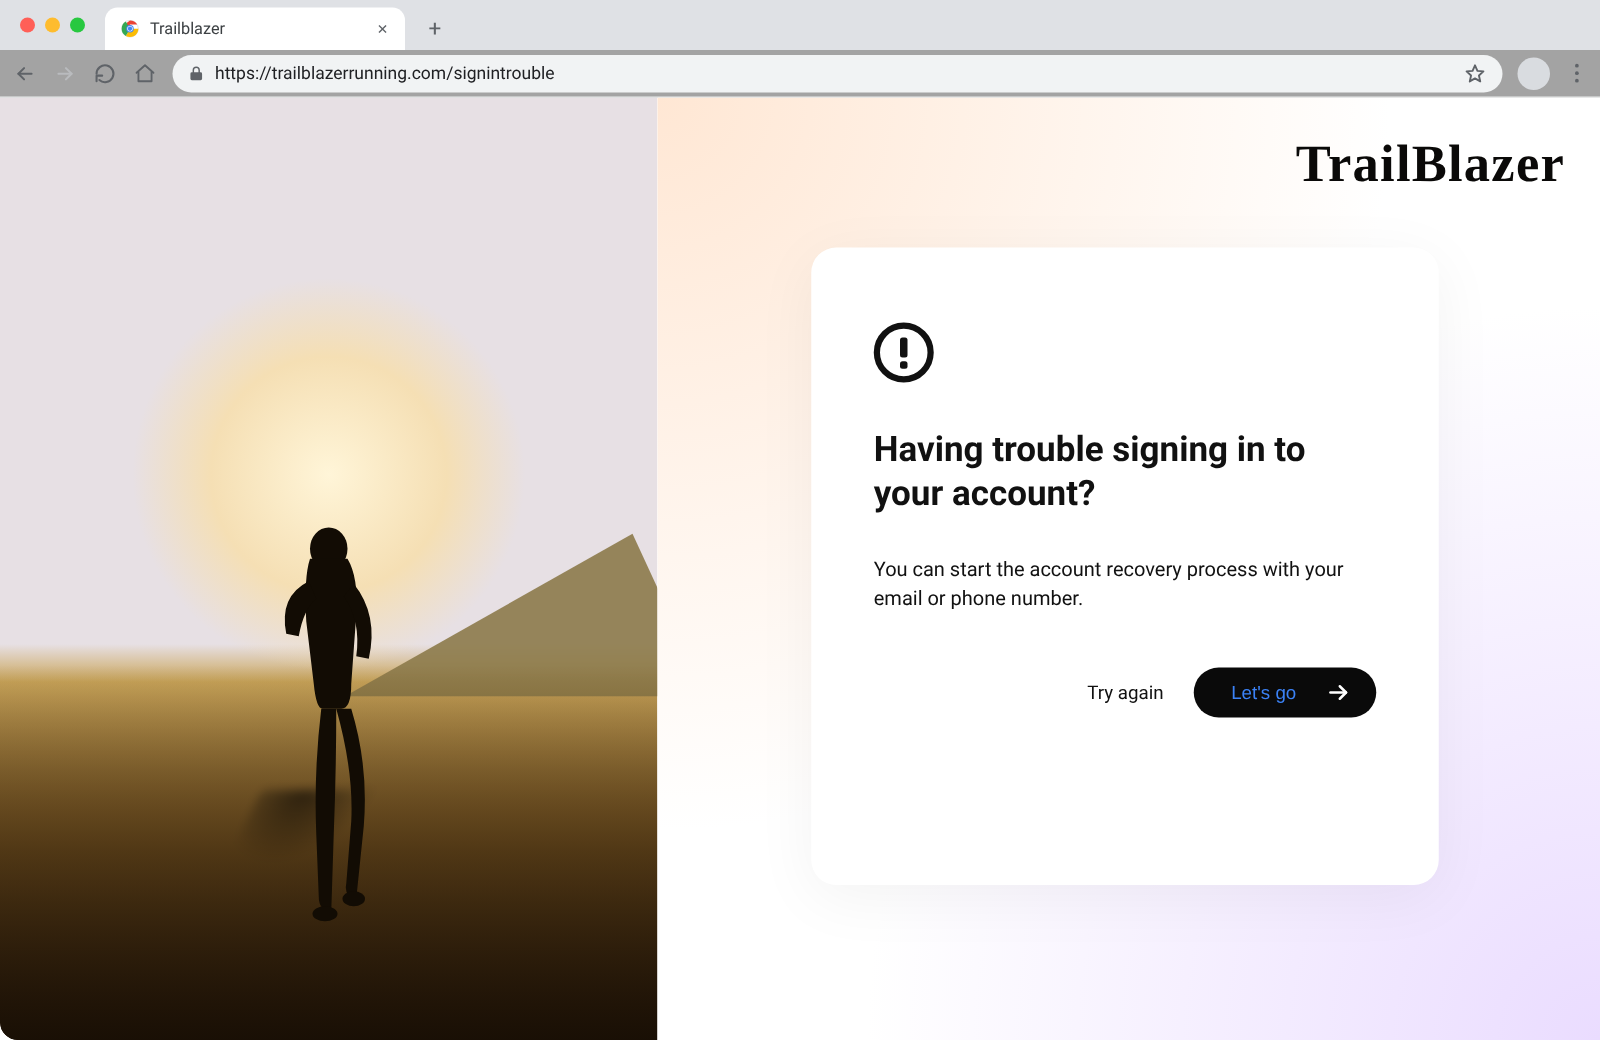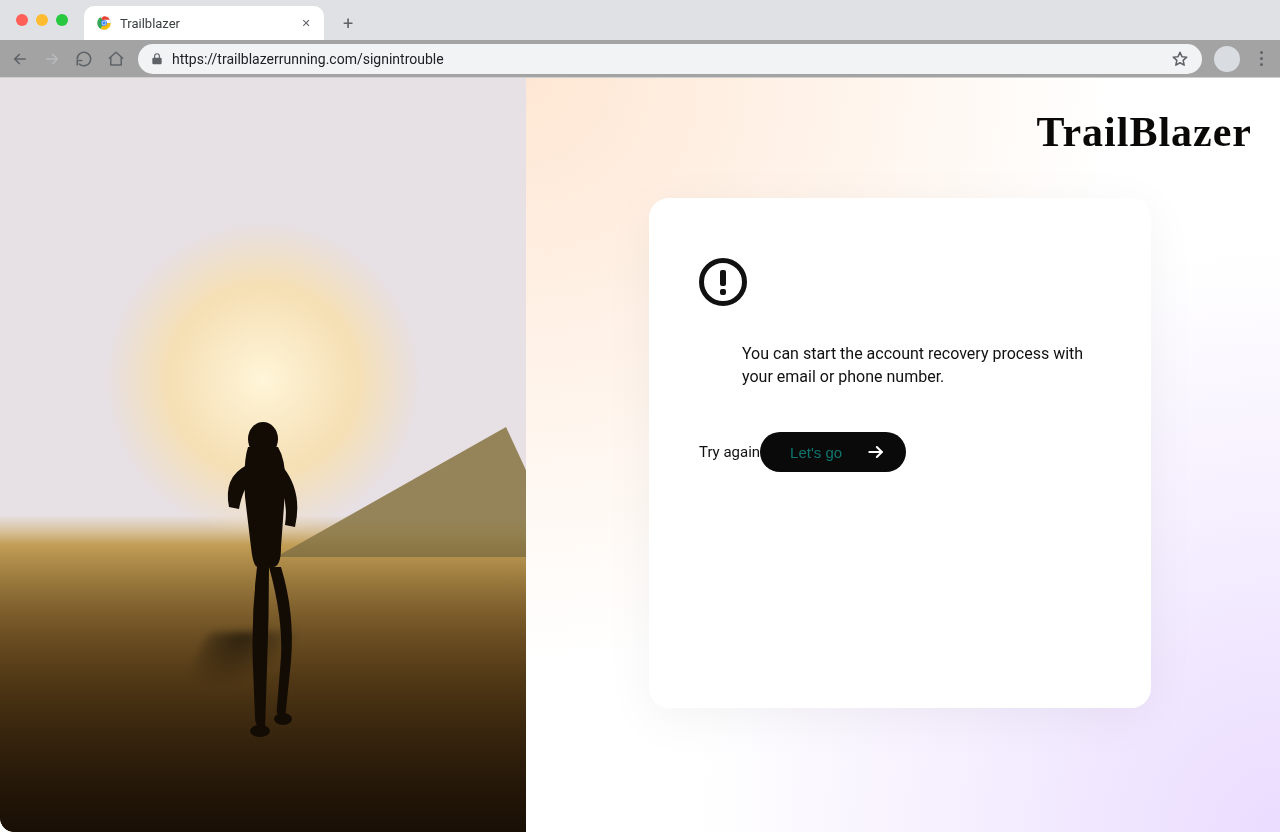--- a/index.html
+++ b/index.html
@@ -191,36 +191,36 @@
     line-height: 1.25;
     font-weight: 700;
     color:#111;
     margin-bottom: 32px;
   }
   .card p.desc {
     font-size: 16px;
     line-height: 1.45;
     color: #111;
     margin-bottom: 40px;
-    margin-left: 43px;
   }
   .actions {
     display:flex;
     align-items:center;
-    justify-content:flex-start;
+    justify-content:flex-end;
     margin-top: 4px;
+    gap: 24px;
   }
   .link-secondary {
     font-size: 15px;
     color:#111;
     cursor:pointer;
   }
   .btn-primary {
     background:#0a0a0a;
-    color:#0f766e;
+    color:#3b82f6;
     border:none;
     height:40px;
     border-radius:20px;
     padding: 0 20px 0 30px;
     display:flex; align-items:center; gap:24px;
     font-size:15px;
     cursor:pointer;
   }
   .btn-primary .arrow { display:flex; align-items:center; }
 </style>
@@ -334,20 +334,21 @@
     <div class="brand">TrailBlazer</div>
 
     <div class="card">
       <div class="alert-icon">
         <div class="bang-wrap">
           <div class="bang-body"></div>
           <div class="bang-dot"></div>
         </div>
       </div>
 
+      <h1>Having trouble signing in to your account?</h1>
 
       <p class="desc">You can start the account recovery process with your email or phone number.</p>
 
       <div class="actions">
         <span class="link-secondary">Try again</span>
 
         <button class="btn-primary">
           <span>Let's go</span>
           <span class="arrow">
             <svg width="20" height="20" viewBox="0 0 24 24" fill="none" stroke="#fff" stroke-width="2.4" stroke-linecap="round" stroke-linejoin="round">

